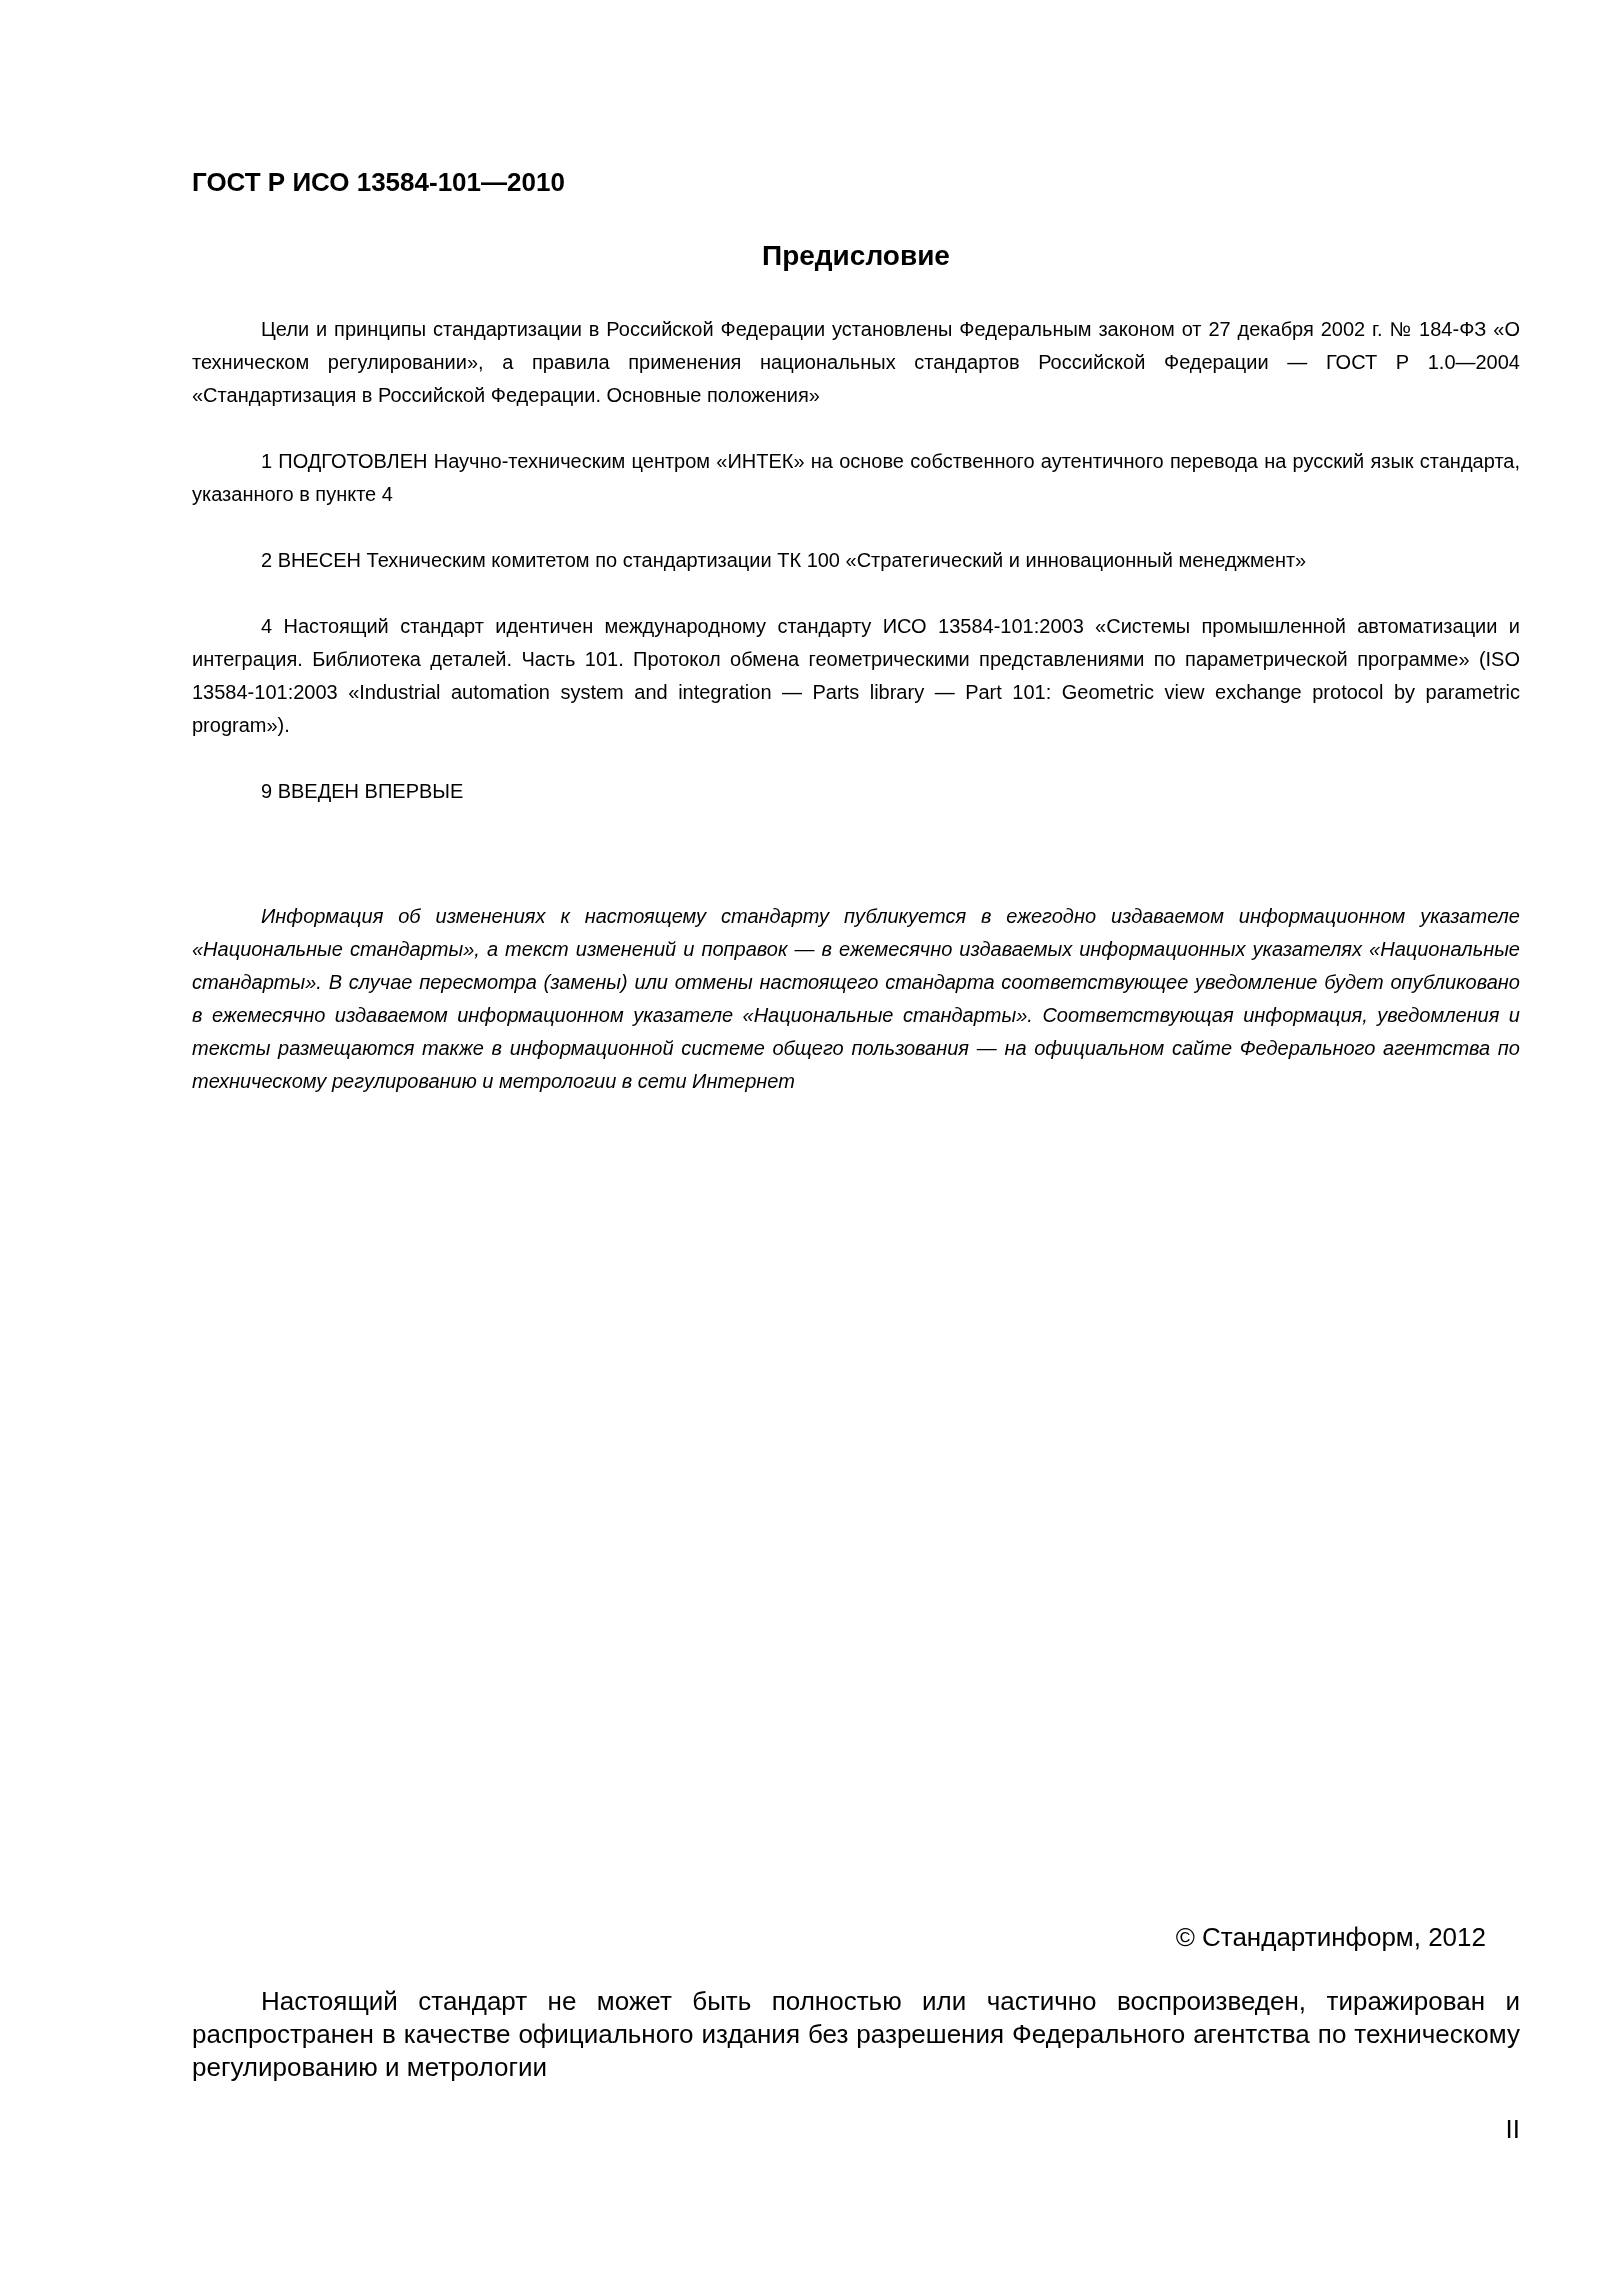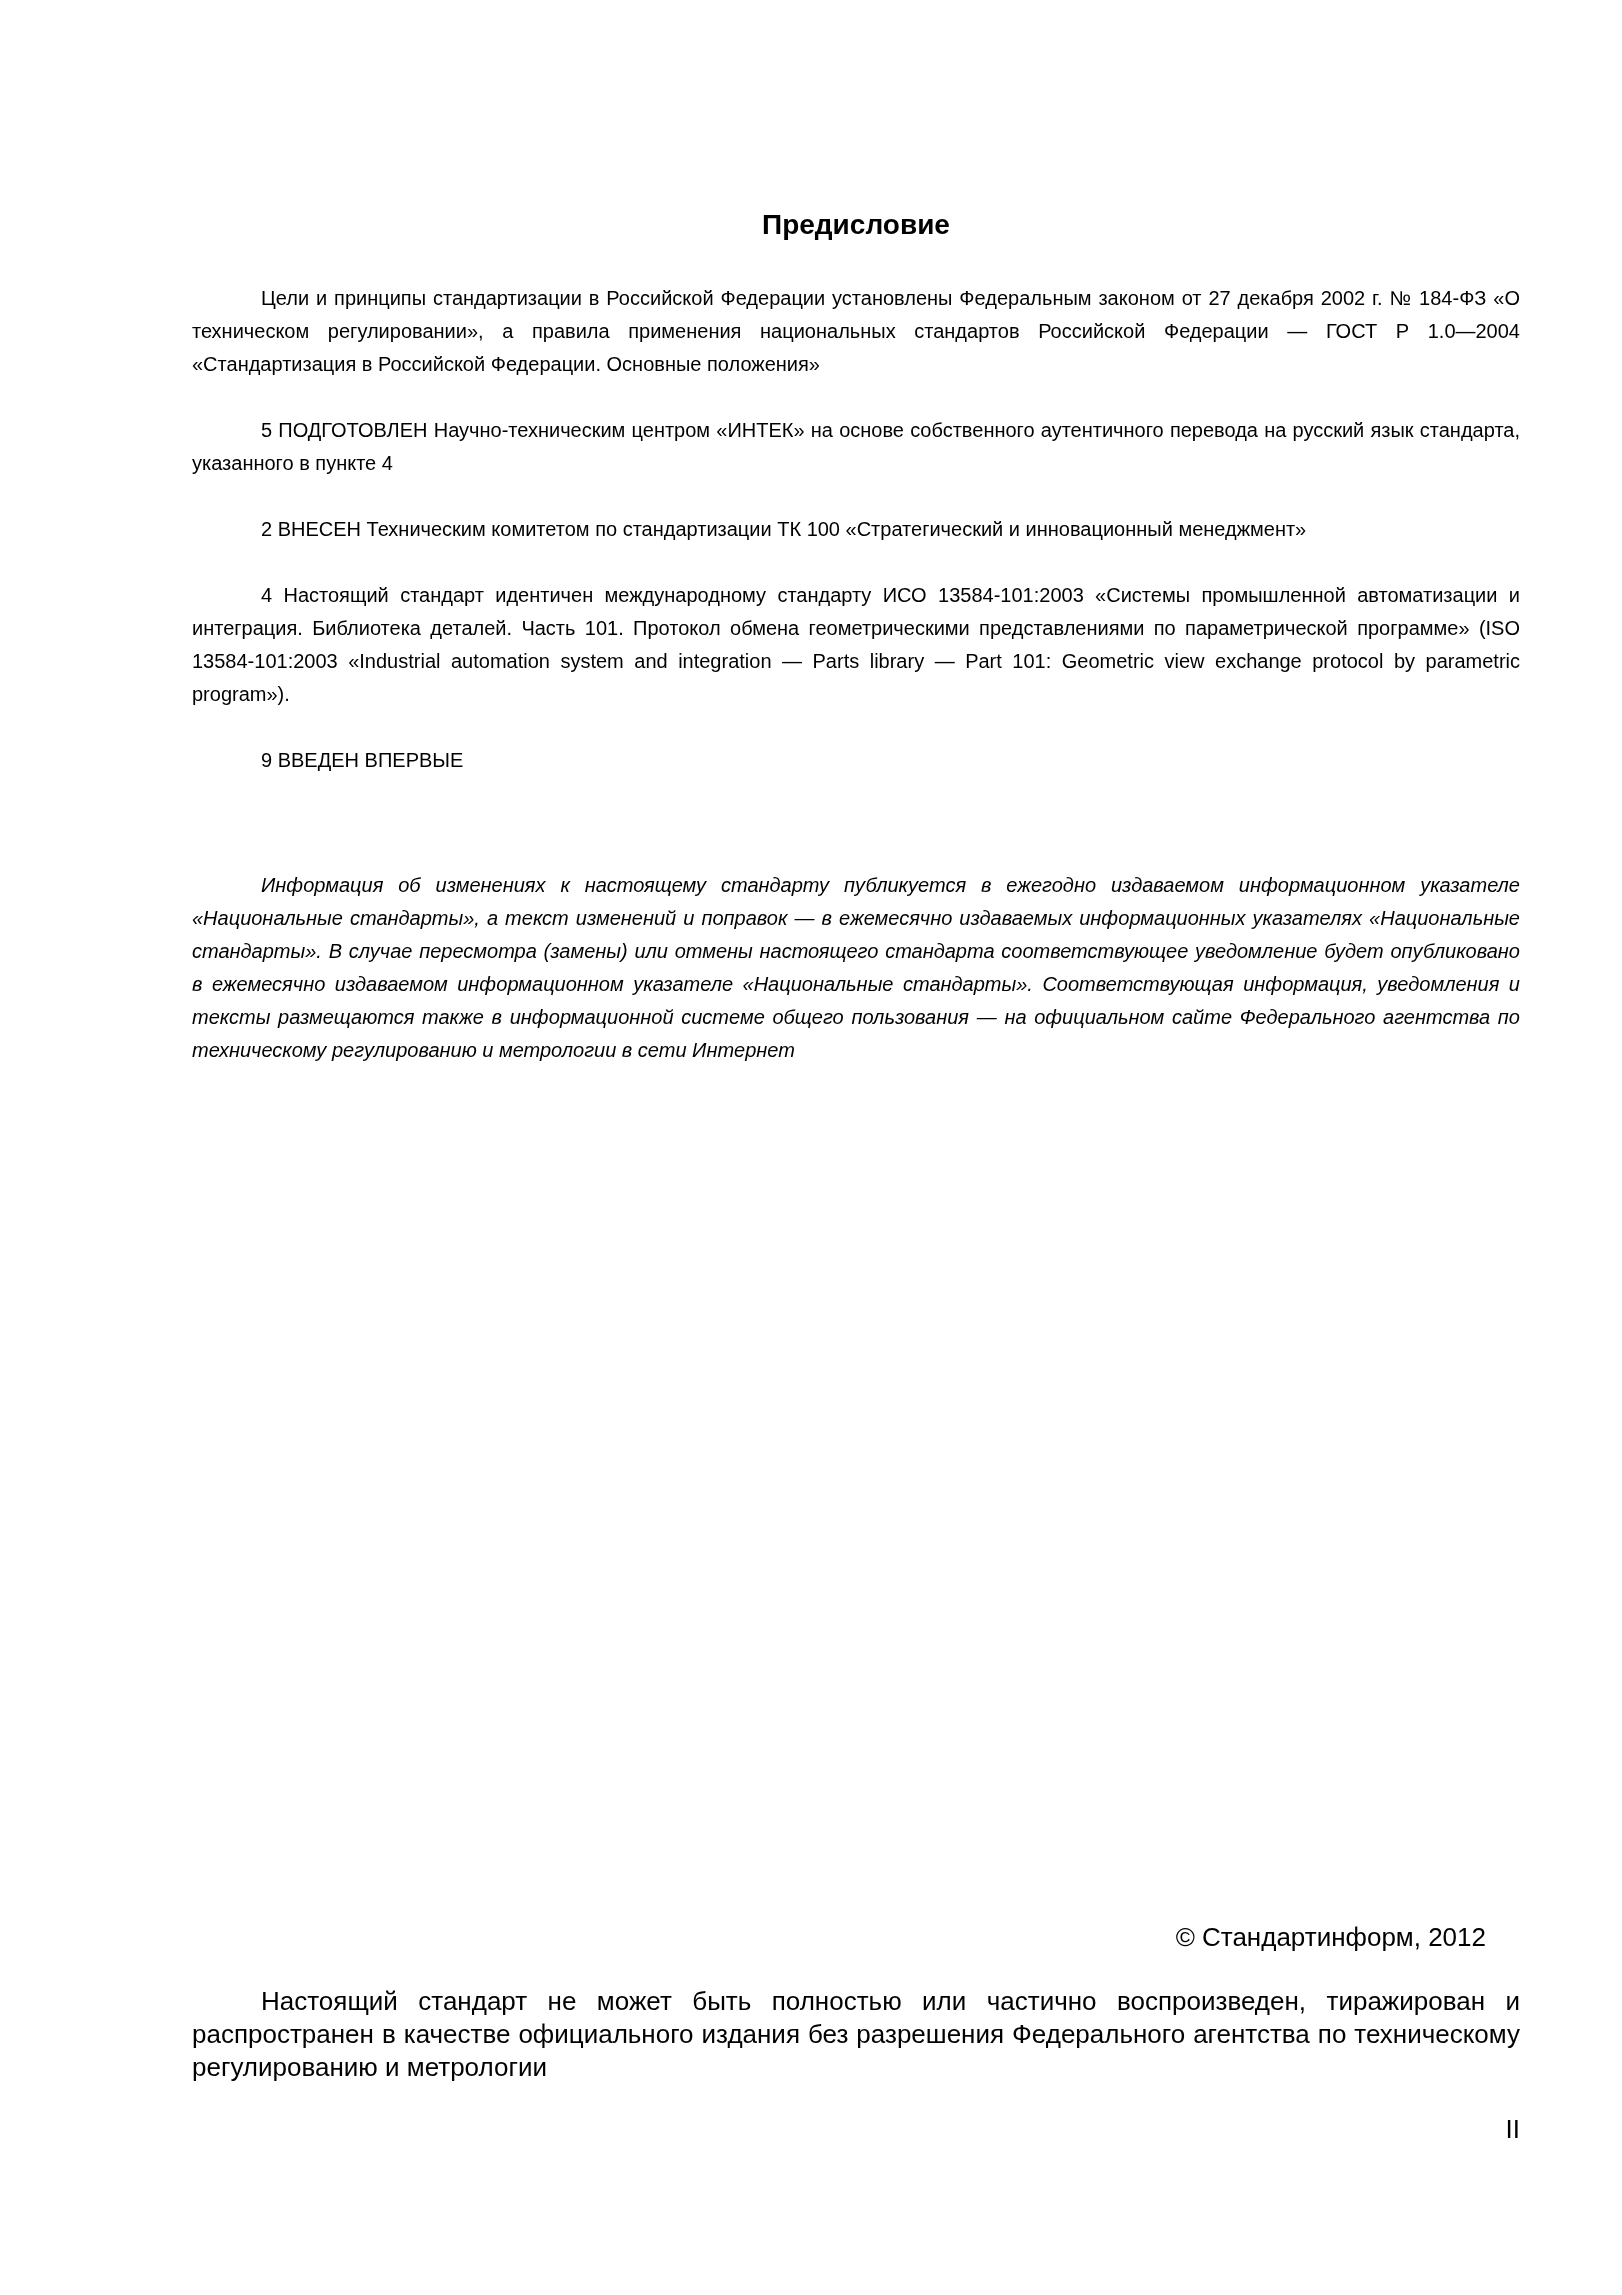--- a/index.html
+++ b/index.html
@@ -77,27 +77,28 @@
     line-height: 31px;
     margin-top: 30px;
     text-align: right;
   }
 </style>
 </head>
 <body>
 
 <div class="page">
 
+  <div class="doc-code">ГОСТ Р ИСО 13584-101—2010</div>
 
   <h1 class="title">Предисловие</h1>
 
   <p class="para first">Цели и принципы стандартизации в Российской Федерации установлены Федеральным законом от 27 декабря 2002 г. № 184-ФЗ «О техническом регулировании», а правила применения национальных стандартов Российской Федерации — ГОСТ Р 1.0—2004 «Стандартизация в Российской Федерации. Основные положения»</p>
 
 
-  <p class="para">5  ПОДГОТОВЛЕН Научно-техническим центром «ИНТЕК» на основе собственного аутентичного перевода на русский язык стандарта, указанного в пункте 4</p>
+  <p class="para">1  ПОДГОТОВЛЕН Научно-техническим центром «ИНТЕК» на основе собственного аутентичного перевода на русский язык стандарта, указанного в пункте 4</p>
 
   <p class="para">2  ВНЕСЕН Техническим комитетом по стандартизации ТК 100 «Стратегический и инновационный менеджмент»</p>
 
 
   <p class="para">4  Настоящий стандарт идентичен международному стандарту ИСО 13584-101:2003 «Системы промышленной автоматизации и интеграция. Библиотека деталей. Часть 101. Протокол обмена геометрическими представлениями по параметрической программе» (ISO 13584-101:2003 «Industrial automation system and integration — Parts library — Part 101: Geometric view exchange protocol by parametric program»).</p>
 
 
   <p class="para">9  ВВЕДЕН ВПЕРВЫЕ</p>
 
   <p class="para note">Информация об изменениях к настоящему стандарту публикуется в ежегодно издаваемом информационном указателе «Национальные стандарты», а текст изменений и поправок — в ежемесячно издаваемых информационных указателях «Национальные стандарты». В случае пересмотра (замены) или отмены настоящего стандарта соответствующее уведомление будет опубликовано в ежемесячно издаваемом информационном указателе «Национальные стандарты». Соответствующая информация, уведомления и тексты размещаются также в информационной системе общего пользования — на официальном сайте Федерального агентства по техническому регулированию и метрологии в сети Интернет</p>

